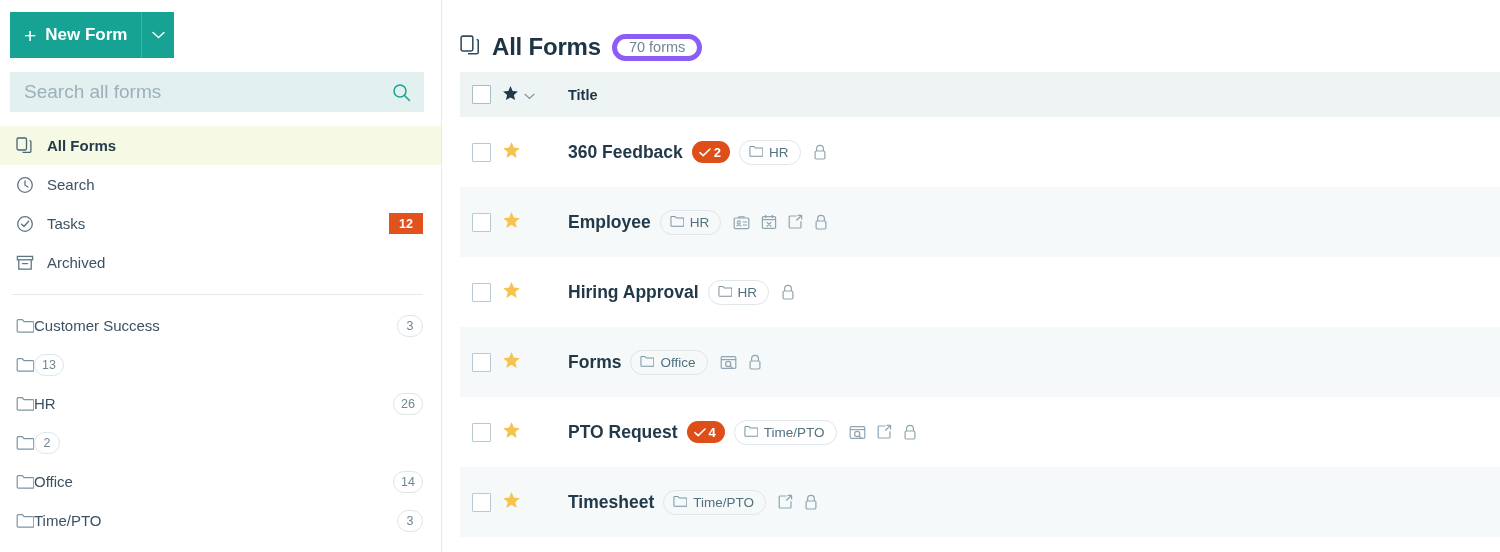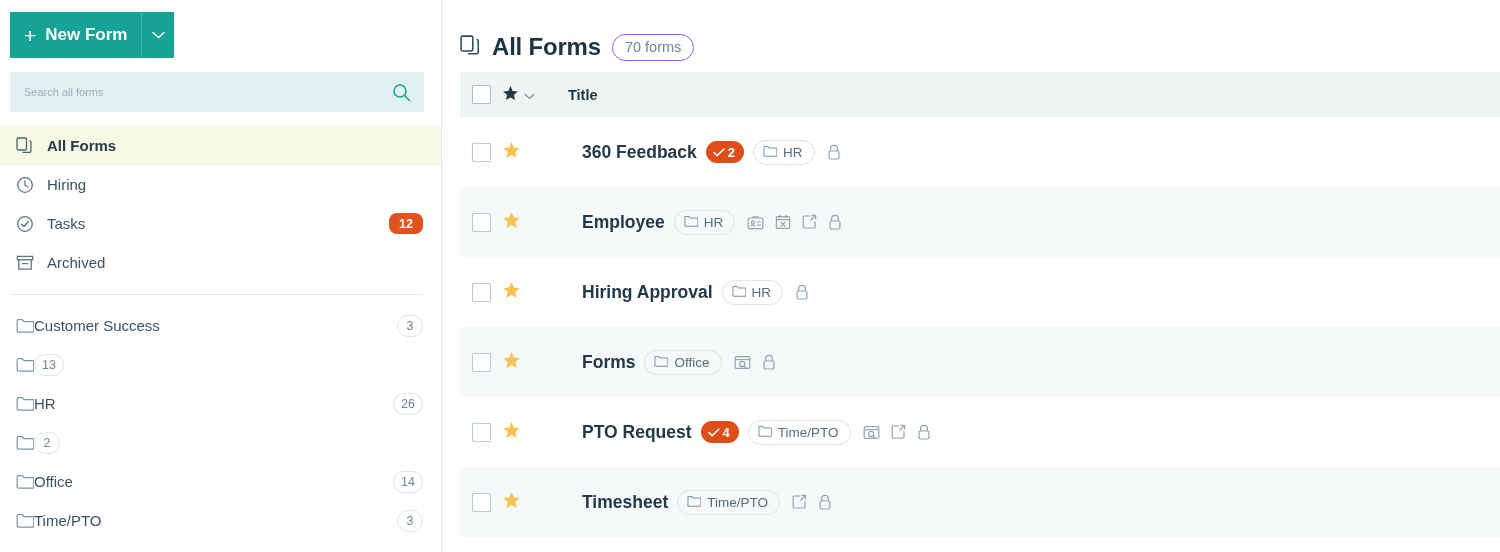--- a/index.html
+++ b/index.html
@@ -40,39 +40,39 @@
   .newform-caret svg { display: block; }
 
   .search-box {
     margin: 14px 0 0 10px; width: 414px; height: 40px;
     background: #e2f1ef;
     display: flex; align-items: center;
     padding: 0 13px 0 14px; cursor: text;
   }
   .search-input {
     flex: 1; border: none; outline: none; background: transparent;
-    font-size: 11px; color: #3c566a;
+    font-size: 19px; color: #3c566a;
     font-family: "Liberation Sans", sans-serif;
   }
   .search-input::placeholder { color: #9bb0bb; }
   .search-icon { display: flex; align-items: center; }
 
   .navlist { margin-top: 14px; }
   .nav-item {
     height: 39px; display: flex; align-items: center;
     padding: 0 18px 0 15px; gap: 13px;
     font-size: 15px; color: #3a5261; cursor: pointer;
   }
   .nav-item.active { background: #f6f9e3; font-weight: bold; color: #253b49; }
   .nav-icon { width: 19px; display: flex; align-items: center; justify-content: center; }
   .nav-label { flex: 1; }
   .nav-badge {
     background: #e2521f; color: #fff;
     font-size: 12.5px; font-weight: bold;
-    border-radius: 8px; min-width: 29px; height: 21px;
+    border-radius: 0; min-width: 29px; height: 21px;
     display: flex; align-items: center; justify-content: center;
     padding: 0 10px;
   }
 
   .nav-divider {
     height: 1px; background: #e3e9ec;
     margin: 12px 18px 11px 12px;
   }
 
   .folder-item {
@@ -92,21 +92,21 @@
   .main { flex: 1; height: 552px; background: #fff; position: relative; }
   .main-header {
     display: flex; align-items: center; gap: 11px;
     padding: 22px 0 0 18px; height: 72px;
   }
   .main-title {
     font-size: 24px; font-weight: bold; color: #1c3443;
     letter-spacing: -0.2px;
   }
   .count-pill {
-    border: 1px solid #8b5cf6; color: #6f8794;
+    border: 5px solid #8b5cf6; color: #6f8794;
     border-radius: 14px; height: 27px; padding: 0 12px;
     display: flex; align-items: center; font-size: 14.5px;
   }
 
   .table { margin-left: 18px; width: 1464px; }
   .thead {
     background: #eef4f4; height: 45px;
     display: flex; align-items: center;
     font-size: 14.5px; font-weight: bold; color: #1c3443;
   }
@@ -122,21 +122,20 @@
 
   .row {
     display: flex; align-items: center; min-height: 70px;
     background: #ffffff;
   }
   .row.alt { background: #f5f9fa; }
 
   .row-title {
     display: flex; align-items: center; gap: 9px;
     flex-wrap: nowrap;
-    margin-left: 14px;
   }
   .form-name { font-size: 17.5px; font-weight: bold; color: #22394a; white-space: nowrap; }
 
   .badge-orange {
     background: #dd4e18; color: #fff;
     border-radius: 11px; height: 22px; padding: 0 9px 0 7px;
     display: flex; align-items: center; gap: 3px;
     font-size: 13px; font-weight: bold;
   }
   .chip-folder {
@@ -193,21 +192,21 @@
         <span class="nav-label">All Forms</span>
       </div>
 
       <div class="nav-item">
         <span class="nav-icon">
           <svg width="18" height="18" viewBox="0 0 18 18">
             <circle cx="9" cy="9" r="7.3" fill="none" stroke="#5b7585" stroke-width="1.3"></circle>
             <path d="M9 4.8 V9.2 L12 11" fill="none" stroke="#5b7585" stroke-width="1.3" stroke-linecap="round"></path>
           </svg>
         </span>
-        <span class="nav-label">Hiring</span>
+        <span class="nav-label">Search</span>
       </div>
 
       <div class="nav-item">
         <span class="nav-icon">
           <svg width="18" height="18" viewBox="0 0 18 18">
             <circle cx="9" cy="9" r="7.3" fill="none" stroke="#5b7585" stroke-width="1.3"></circle>
             <path d="M5.6 9.2 L8 11.5 L12.6 6.3" fill="none" stroke="#5b7585" stroke-width="1.4" stroke-linecap="round" stroke-linejoin="round"></path>
           </svg>
         </span>
         <span class="nav-label">Tasks</span>

